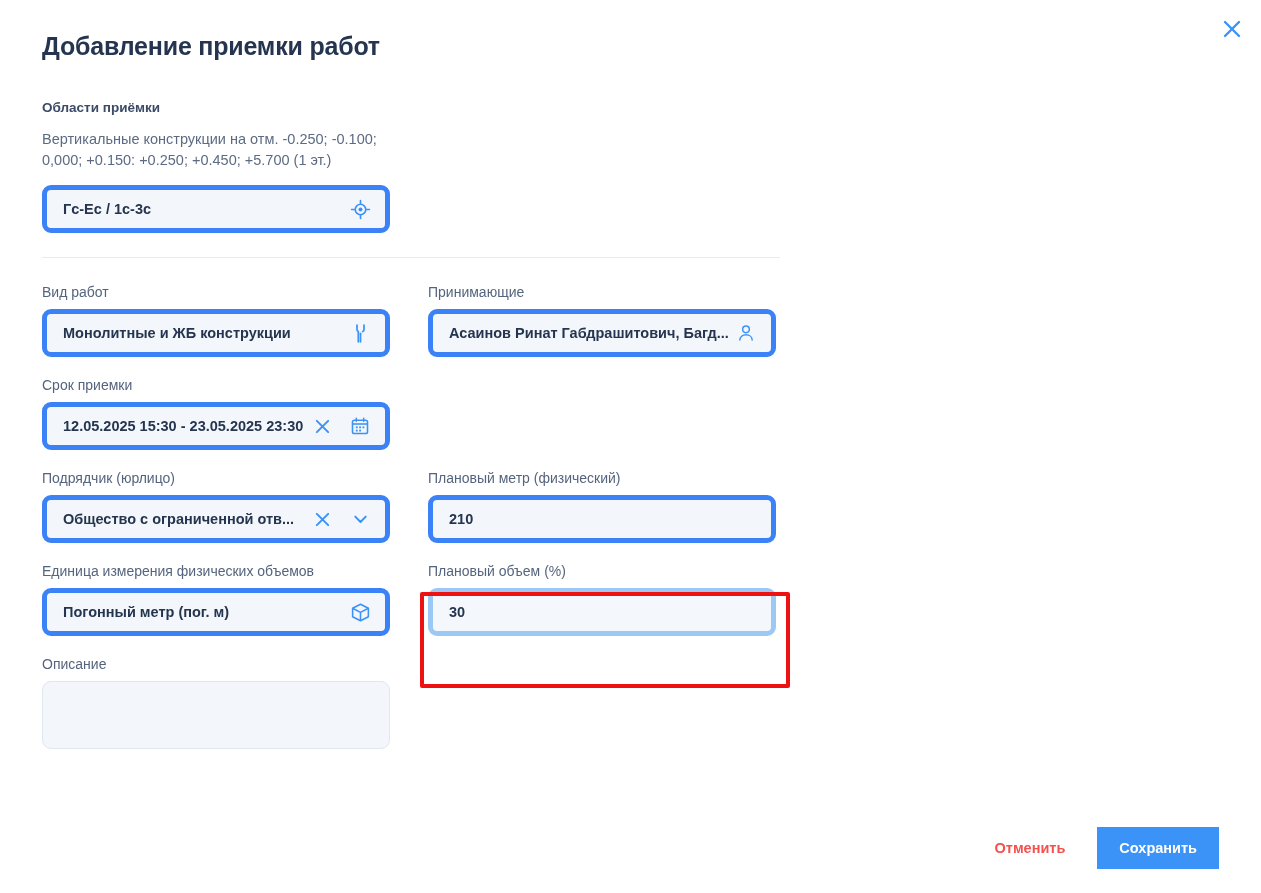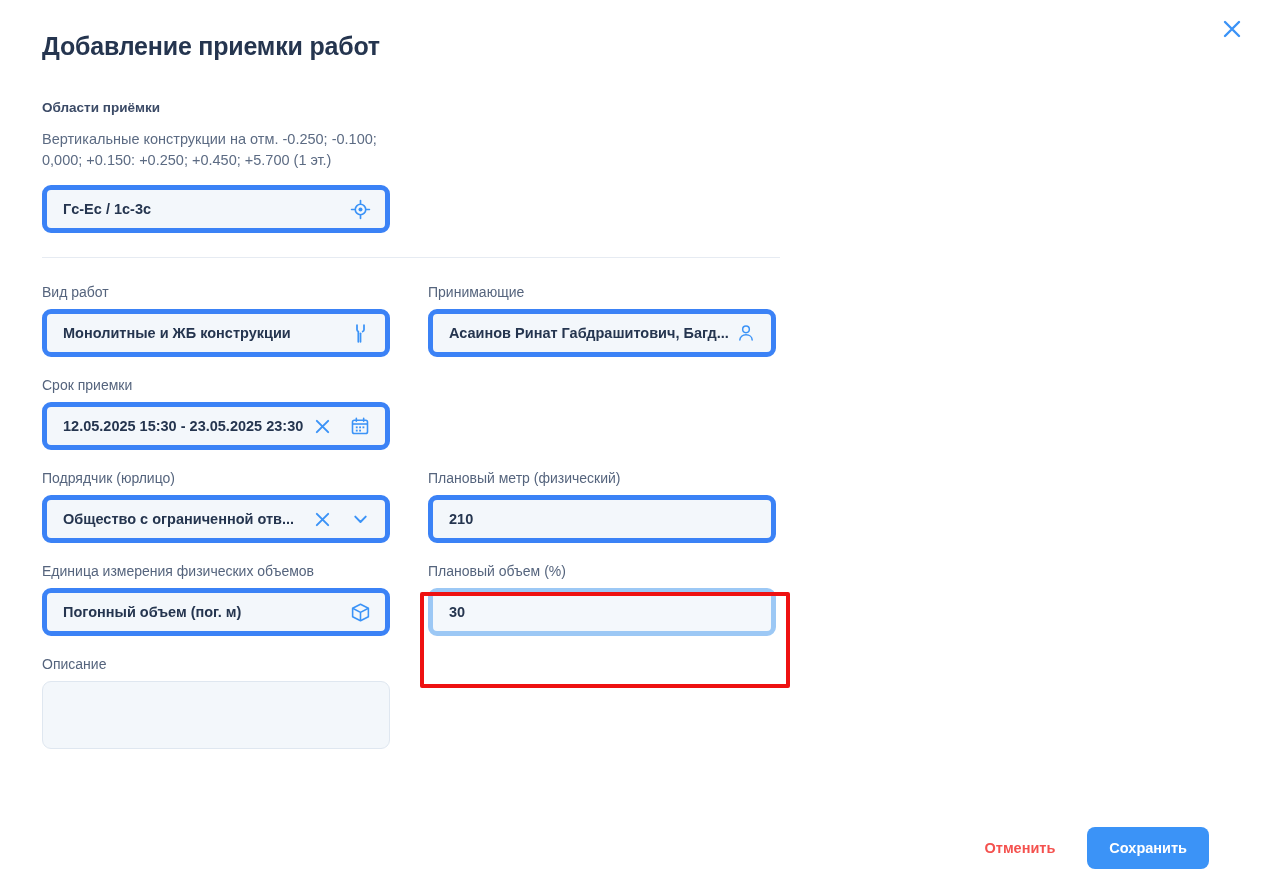--- a/index.html
+++ b/index.html
@@ -158,40 +158,40 @@
     height: 96px;
     border: 4px solid #ee1111;
     border-radius: 2px;
     pointer-events: none;
     z-index: 5;
   }
 
   
   .footer {
     position: absolute;
-    right: 52px;
+    right: 42px;
     bottom: 24px;
     display: flex;
     align-items: center;
     gap: 28px;
   }
   .btn-cancel {
     background: none;
     border: none;
     font-family: inherit;
     font-size: 14.5px;
     font-weight: bold;
     color: #f4514e;
     cursor: pointer;
     padding: 8px 4px;
   }
   .btn-save {
     background: #3b93f7;
     border: none;
-    border-radius: 8px;
+    border-radius: 0;
     font-family: inherit;
     font-size: 14.5px;
     font-weight: bold;
     color: #ffffff;
     padding: 0 22px;
     height: 42px;
     cursor: pointer;
   }
 </style>
 </head>
@@ -304,21 +304,21 @@
       <div class="field col-right">
         <label class="field-label">Плановый метр (физический)</label>
         <div class="input-box">
           <span class="input-value">210</span>
         </div>
       </div>
 
       <div class="field col-left">
         <label class="field-label">Единица измерения физических объемов</label>
         <div class="input-box">
-          <span class="input-value">Погонный объем (пог. м)</span>
+          <span class="input-value">Погонный метр (пог. м)</span>
           <span class="adorn">
             <svg width="21" height="21" viewBox="0 0 24 24" fill="none" xmlns="http://www.w3.org/2000/svg">
               <path d="M12 2.6 21 7.2v9.6L12 21.4 3 16.8V7.2L12 2.6Z" stroke="#3b93f7" stroke-width="1.8" stroke-linejoin="round"></path>
               <path d="M3 7.2 12 11.9l9-4.7M12 11.9v9.5" stroke="#3b93f7" stroke-width="1.8" stroke-linejoin="round"></path>
             </svg>
           </span>
         </div>
       </div>
 
       <div class="field col-right">

